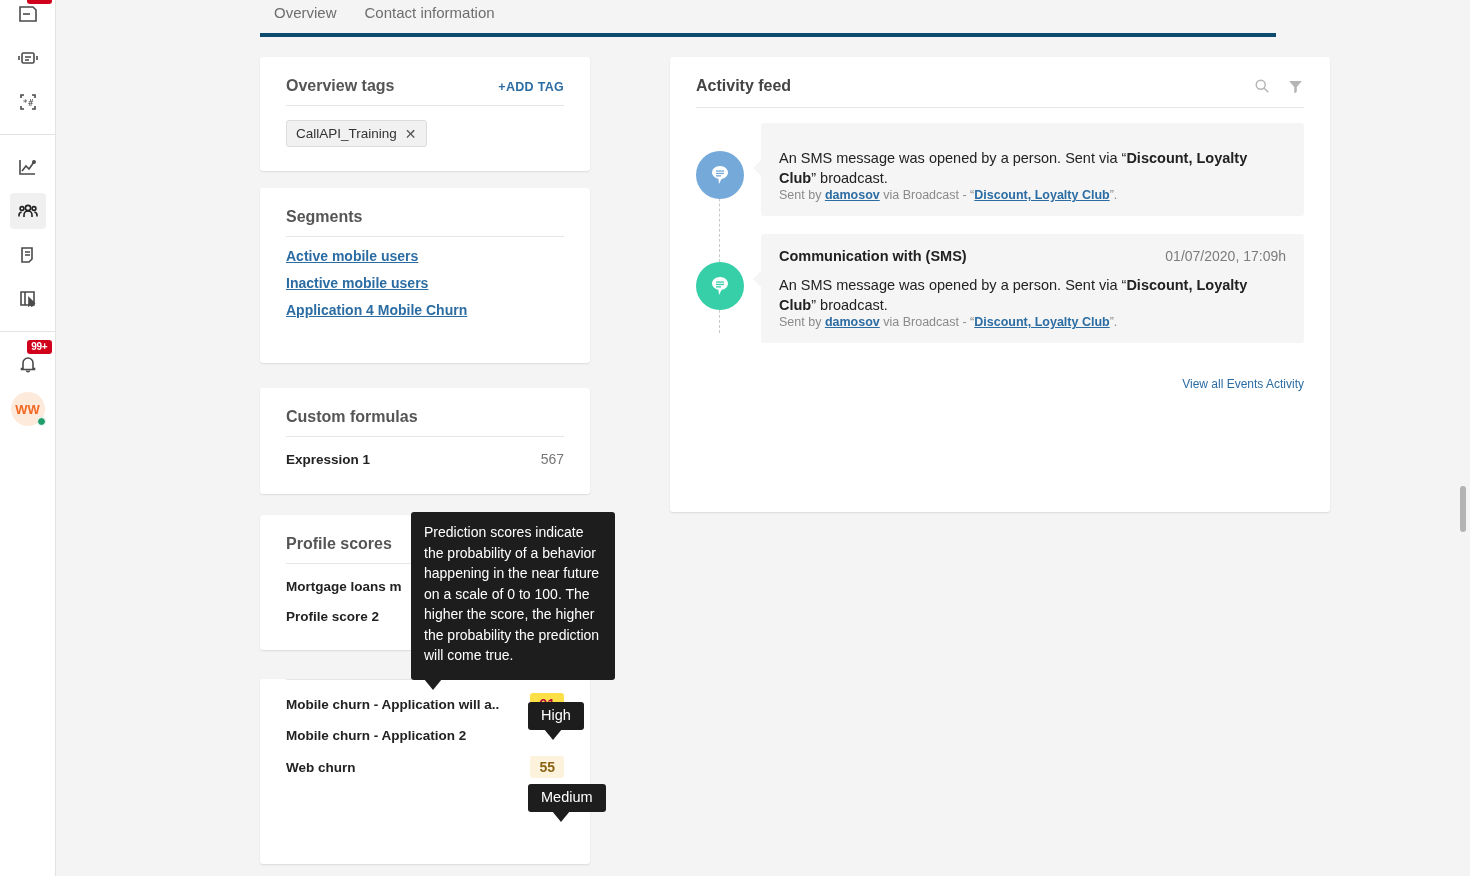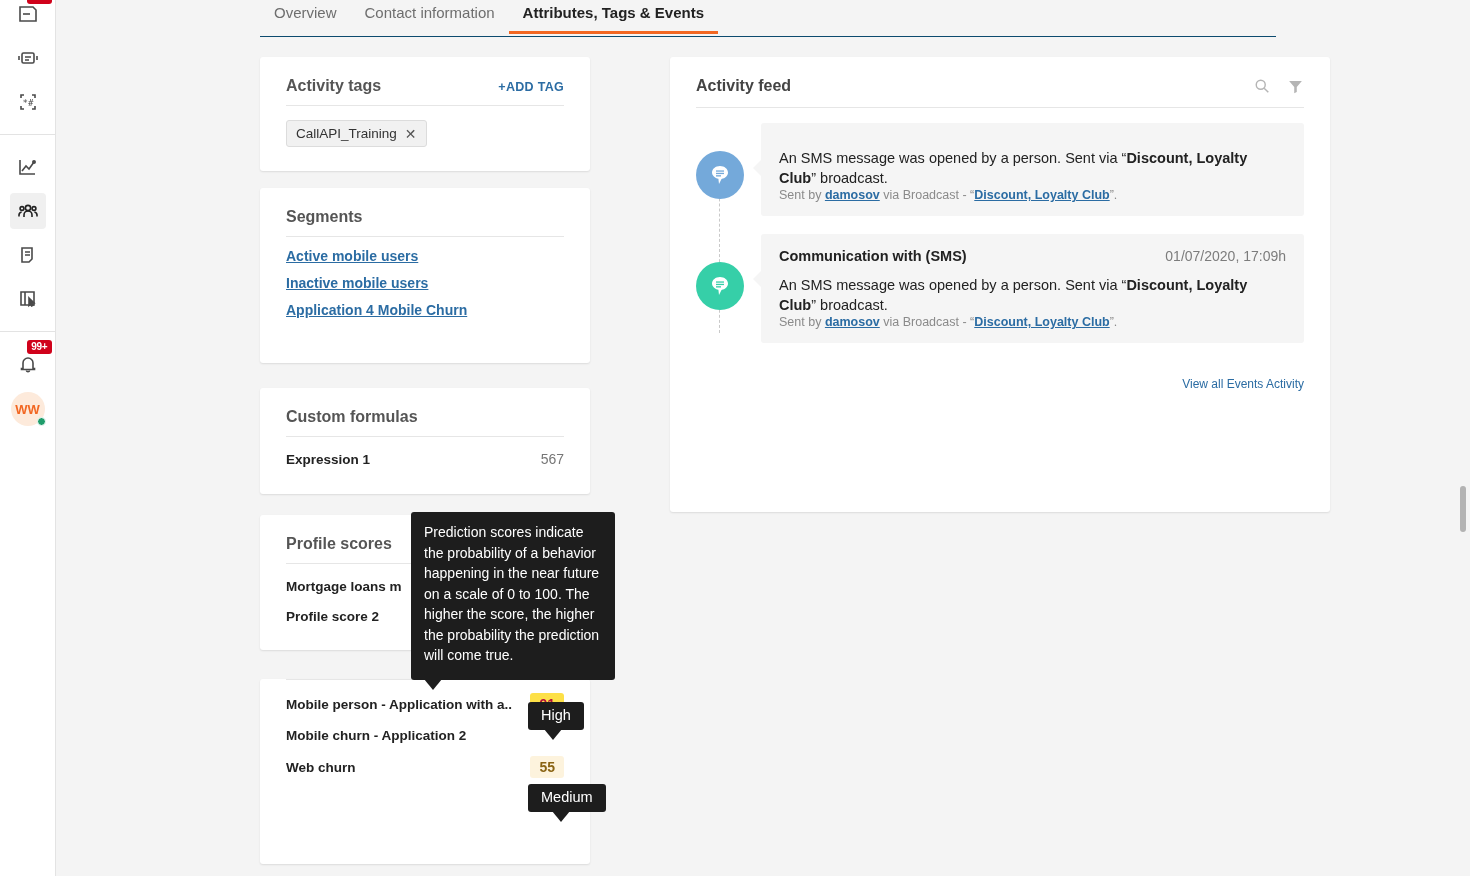--- a/index.html
+++ b/index.html
@@ -47,21 +47,21 @@
 
   
   .content {
     position: absolute; left: 56px; top: 0; right: 0; bottom: 0;
     background: #f4f4f4;
   }
 
   
   .tabs {
     position: absolute; left: 204px; top: 0; width: 1016px; height: 37px;
-    border-bottom: 1px solid #0c4a6e;
+    border-bottom: 4px solid #0c4a6e;
     display: flex; align-items: flex-start;
   }
   .tab {
     font-size: 15px; color: #6e6e6e; padding: 0 14px 12px 14px;
     cursor: pointer; white-space: nowrap; position: relative; top: 4px;
   }
   .tab.active { color: #222; font-weight: bold; }
   .tab.active::after {
     content: ""; position: absolute; left: 0; right: 0; bottom: -1px;
     height: 3px; background: #f26722;
@@ -295,26 +295,25 @@
         <span class="online"></span>
       </div>
     </div>
   </div>
 
   <div class="content">
 
     <div class="tabs">
       <div class="tab">Overview</div>
       <div class="tab">Contact information</div>
-      <div class="tab active">Attributes, Tags &amp; Events</div>
     </div>
 
     <div class="card" id="card-tags">
       <div class="tags-head">
-        <div class="t">Activity tags</div>
+        <div class="t">Overview tags</div>
         <div class="add-tag">+ADD TAG</div>
       </div>
       <div class="card-rule"></div>
       <div class="tag-chip">
         <span>CallAPI_Training</span>
         <span class="tag-x">✕</span>
       </div>
     </div>
 
     <div class="card" id="card-segments">
@@ -337,21 +336,21 @@
     <div class="card" id="card-profile">
       <div class="card-title">Profile scores</div>
       <div class="card-rule"></div>
       <div class="row-label">Mortgage loans m</div>
       <div class="row-label">Profile score 2</div>
     </div>
 
     <div class="card" id="card-prediction">
       <div class="card-rule"></div>
       <div class="pred-row">
-        <span class="pred-name">Mobile person - Application with a..</span>
+        <span class="pred-name">Mobile churn - Application will a..</span>
         <span class="score-pill score-high">91</span>
       </div>
       <div class="pred-row">
         <span class="pred-name">Mobile churn - Application 2</span>
       </div>
       <div class="pred-row">
         <span class="pred-name">Web churn</span>
         <span class="score-pill score-medium">55</span>
       </div>
     </div>

